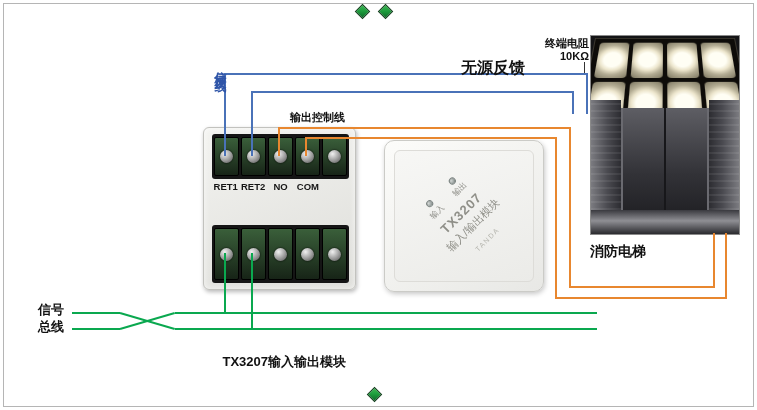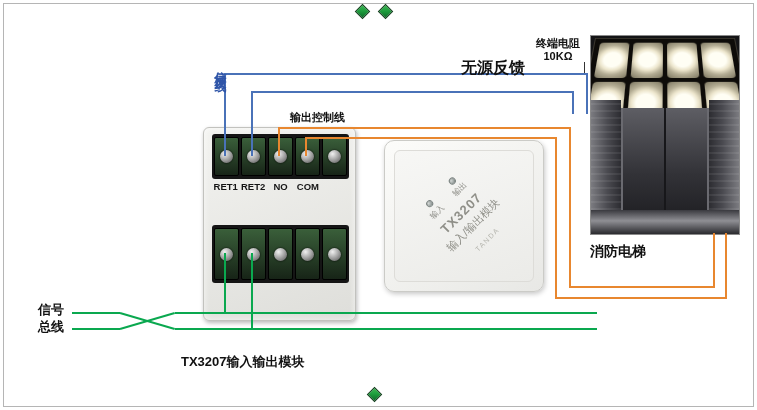--- a/index.html
+++ b/index.html
@@ -30,29 +30,29 @@
   .w.orange{background:var(--wire-orange)}
   .diag{transform-origin:0 50%}
   .pointer{position:absolute;background:#333;z-index:6}
 
   
   .lbl{position:absolute;z-index:8;font-weight:bold;color:#111;line-height:1.2;white-space:nowrap}
   .lbl-feedback{left:213px;top:62px;writing-mode:vertical-rl;text-orientation:upright;
     font-size:12px;letter-spacing:2px;color:#2f55a8;height:90px}
   .lbl-output{left:290px;top:111px;font-size:11px}
   .lbl-passive{left:461px;top:58px;font-size:16px}
-  .lbl-resistor{left:527px;top:37px;width:62px;text-align:center;font-size:11px;line-height:1.15}
+  .lbl-resistor{left:527px;top:37px;width:62px;text-align:right;font-size:11px;line-height:1.15}
   .lbl-resistor span{display:block}
   .lbl-bus{left:38px;top:302px;font-size:13px;line-height:1.3}
   .lbl-bus span{display:block}
-  .caption-module{left:181px;top:354px;width:172px;text-align:left;font-size:13px}
+  .caption-module{left:174px;top:354px;width:172px;text-align:right;font-size:13px}
   .caption-elevator{left:590px;top:243px;width:150px;text-align:left;font-size:14px}
 
   
-  .tblock{position:absolute;left:203px;top:127px;width:153px;height:194px;z-index:4;
+  .tblock{position:absolute;left:203px;top:127px;width:153px;height:163px;z-index:4;
     background:linear-gradient(160deg,#f3f3f0,#dededa);
     border:1px solid #c2c2be;border-radius:6px;
     box-shadow:1px 2px 4px rgba(0,0,0,.28), inset 0 0 6px rgba(255,255,255,.7)}
   .tstrip{position:absolute;left:8px;width:137px;background:#151515;border-radius:3px;
     display:flex;padding:3px 2px;gap:2px}
   .tstrip-top{top:6px;height:45px}
   .tstrip-bottom{top:97px;height:58px}
   .tcell{flex:1;background:linear-gradient(#3a5f3a,#172417);border:1px solid #000;
     border-radius:2px;position:relative}
   .tcell::after{content:"";position:absolute;left:50%;top:50%;width:13px;height:13px;

